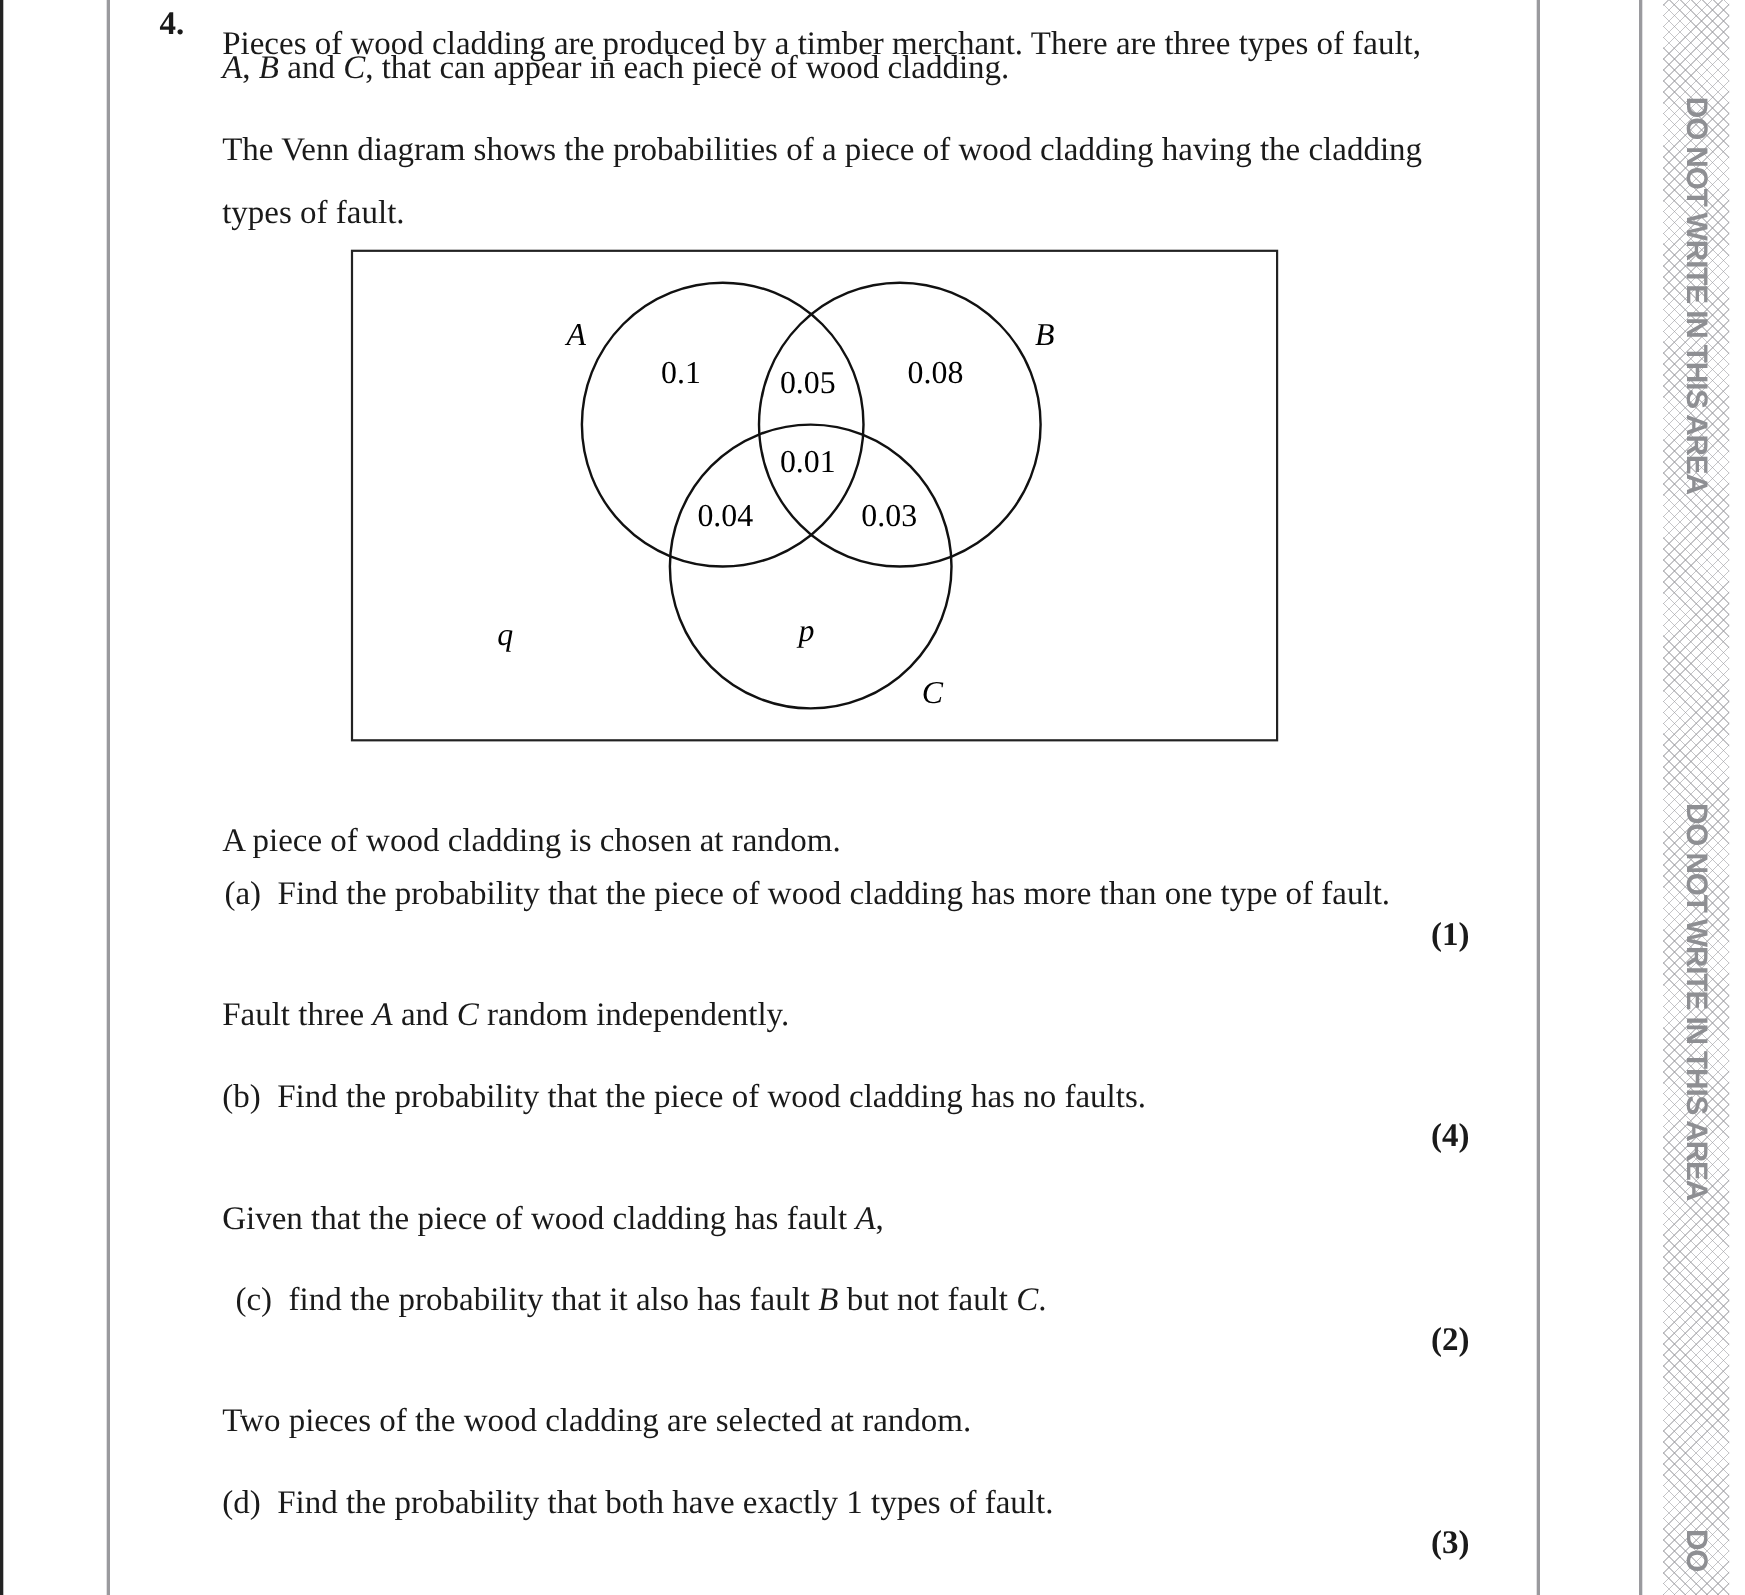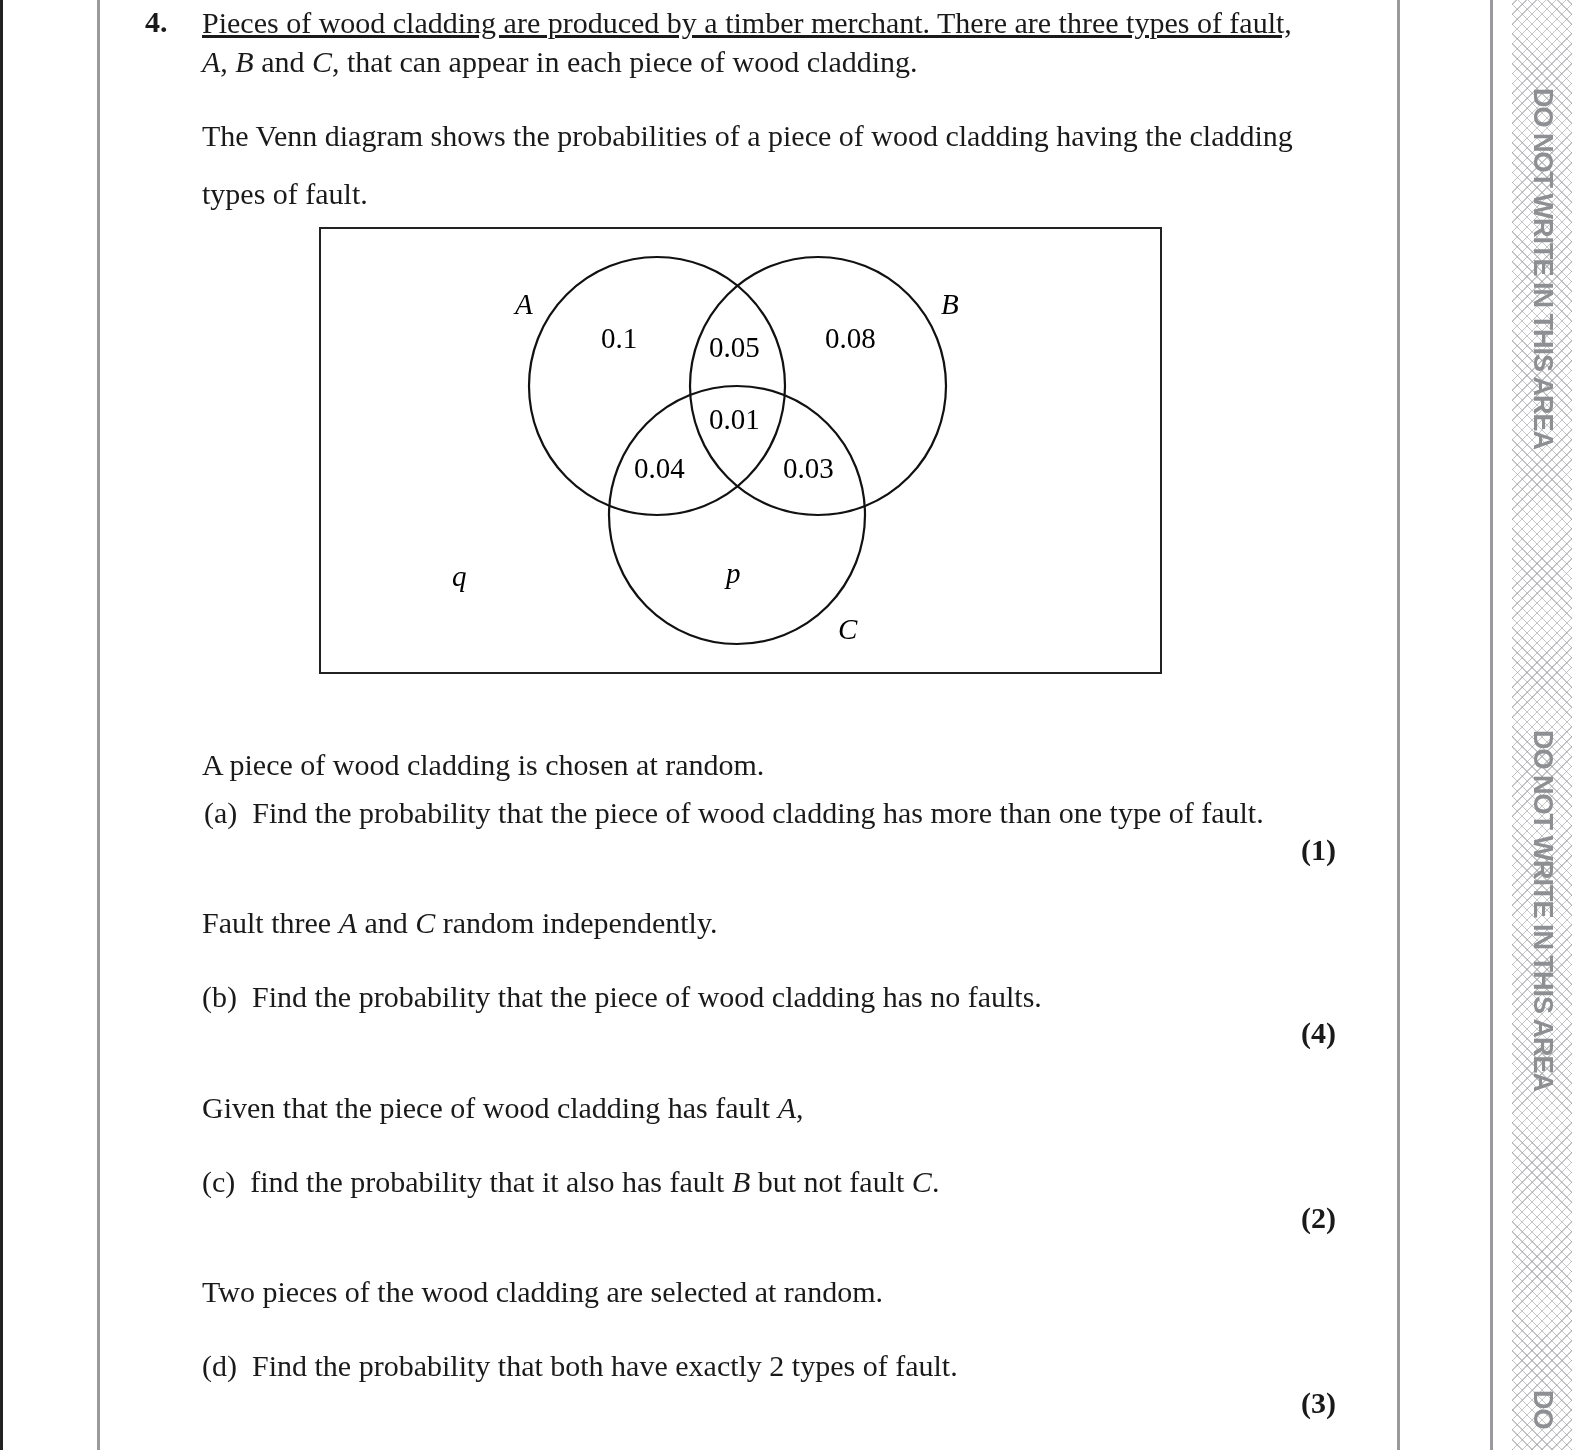--- a/index.html
+++ b/index.html
@@ -31,21 +31,21 @@
 <div class="rule l"></div>
 <div class="rule r1"></div>
 <div class="rule r2"></div>
 <div class="hatch"></div>
 <div class="vtext" style="top:88px;">DO NOT WRITE IN THIS AREA</div>
 <div class="vtext" style="top:730px;">DO NOT WRITE IN THIS AREA</div>
 <div class="vtext" style="top:1390px;">DO</div>
 
 <div class="qnum">4.</div>
 
-<div class="p" style="left:202px; top:4px;text-decoration:underline;">Pieces of wood cladding are produced by a timber merchant. There are three types of fault,</div>
+<div class="p" style="left:202px; top:21px;">Pieces of wood cladding are produced by a timber merchant. There are three types of fault,</div>
 <div class="p" style="left:202px; top:43px;"><i>A</i><span>, </span><i>B</i><span> and </span><i>C</i><span>, that can appear in each piece of wood cladding.</span></div>
 
 <div class="p" style="left:202px; top:117px;">The Venn diagram shows the probabilities of a piece of wood cladding having the cladding</div>
 <div class="p" style="left:202px; top:155px;margin-top:20px;">types of fault.</div>
 
 <svg style="position:absolute; left:0; top:0;" width="1586" height="700">
   <rect x="320" y="228" width="841" height="445" fill="none" stroke="#222" stroke-width="2"></rect>
   <ellipse cx="657" cy="386" rx="128" ry="129" fill="none" stroke="#111" stroke-width="2.2"></ellipse>
   <ellipse cx="818" cy="386" rx="128" ry="129" fill="none" stroke="#111" stroke-width="2.2"></ellipse>
   <ellipse cx="737" cy="515" rx="128" ry="129" fill="none" stroke="#111" stroke-width="2.2"></ellipse>
@@ -67,19 +67,19 @@
 <div class="p" style="left:204px; top:794px;"><span>(a)</span>&nbsp;&nbsp;<span>Find the probability that the piece of wood cladding has more than one type of fault.</span></div>
 <div class="marks" style="top:833px;">(1)</div>
 
 <div class="p" style="left:202px; top:904px;"><span>Fault three </span><i>A</i><span> and </span><i>C</i><span> random independently.</span></div>
 
 <div class="p" style="left:202px; top:978px;"><span>(b)</span>&nbsp;&nbsp;<span>Find the probability that the piece of wood cladding has no faults.</span></div>
 <div class="marks" style="top:1016px;">(4)</div>
 
 <div class="p" style="left:202px; top:1089px;"><span>Given that the piece of wood cladding has fault </span><i>A</i><span>,</span></div>
 
-<div class="p" style="left:202px; top:1163px;font-family:Liberation Serif, serif;"><span>(c)</span>&nbsp;&nbsp;<span>find the probability that it also has fault </span><i>B</i><span> but not fault </span><i>C</i><span>.</span></div>
+<div class="p" style="left:214px; top:1163px;font-family:Liberation Serif, serif;"><span>(c)</span>&nbsp;&nbsp;<span>find the probability that it also has fault </span><i>B</i><span> but not fault </span><i>C</i><span>.</span></div>
 <div class="marks" style="top:1201px;">(2)</div>
 
 <div class="p" style="left:202px; top:1273px;">Two pieces of the wood cladding are selected at random.</div>
 
-<div class="p" style="left:202px; top:1347px;"><span>(d)</span>&nbsp;&nbsp;<span>Find the probability that both have exactly 2 types of fault.</span></div>
+<div class="p" style="left:202px; top:1347px;"><span>(d)</span>&nbsp;&nbsp;<span>Find the probability that both have exactly 1 types of fault.</span></div>
 <div class="marks" style="top:1386px;">(3)</div>
 
 </body></html>

